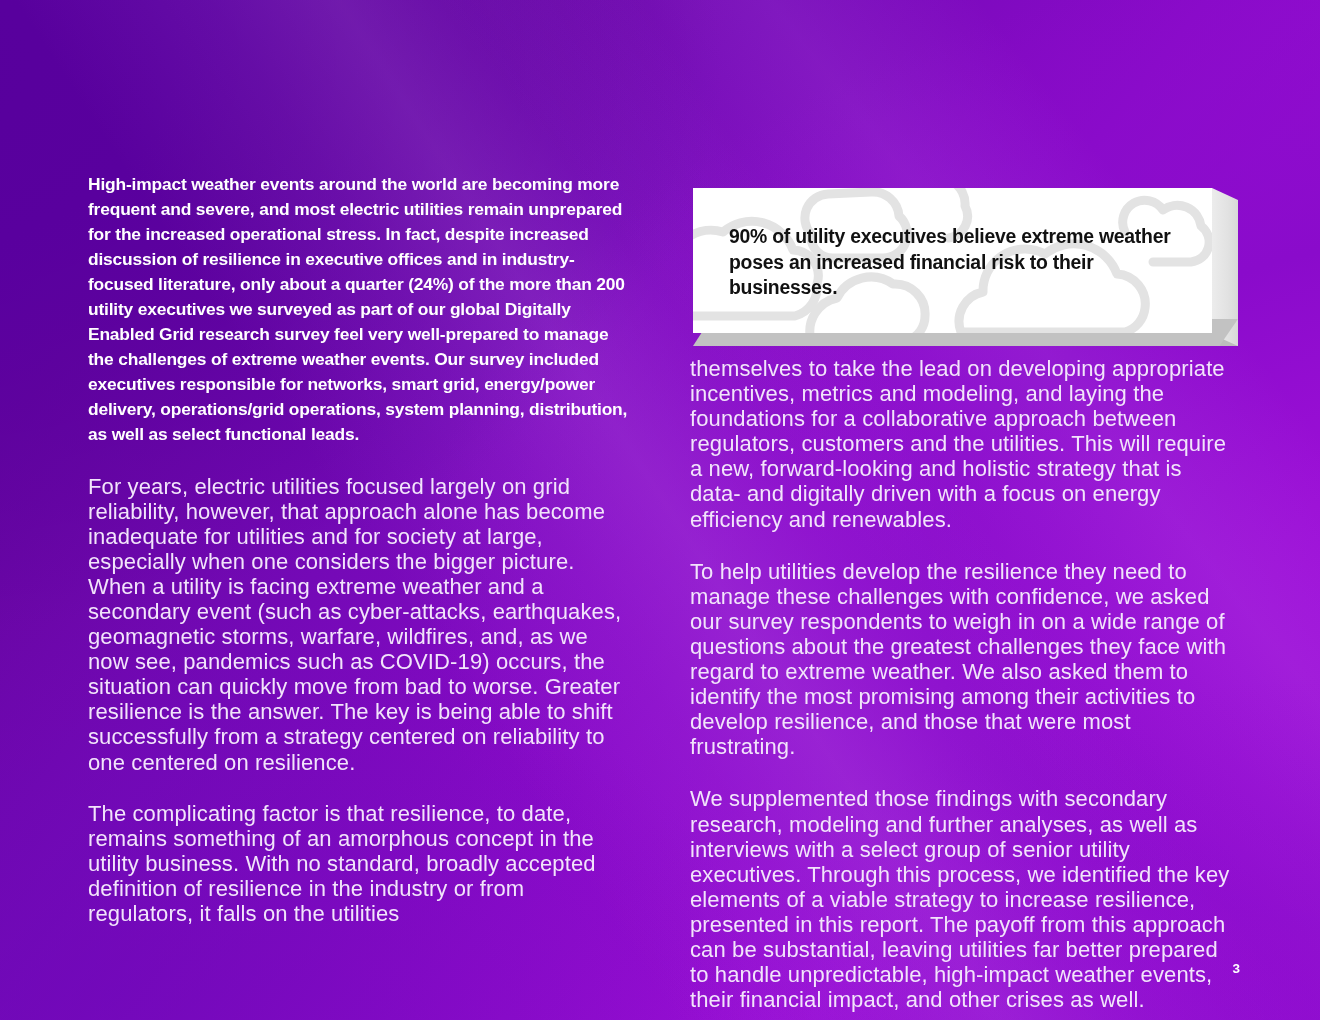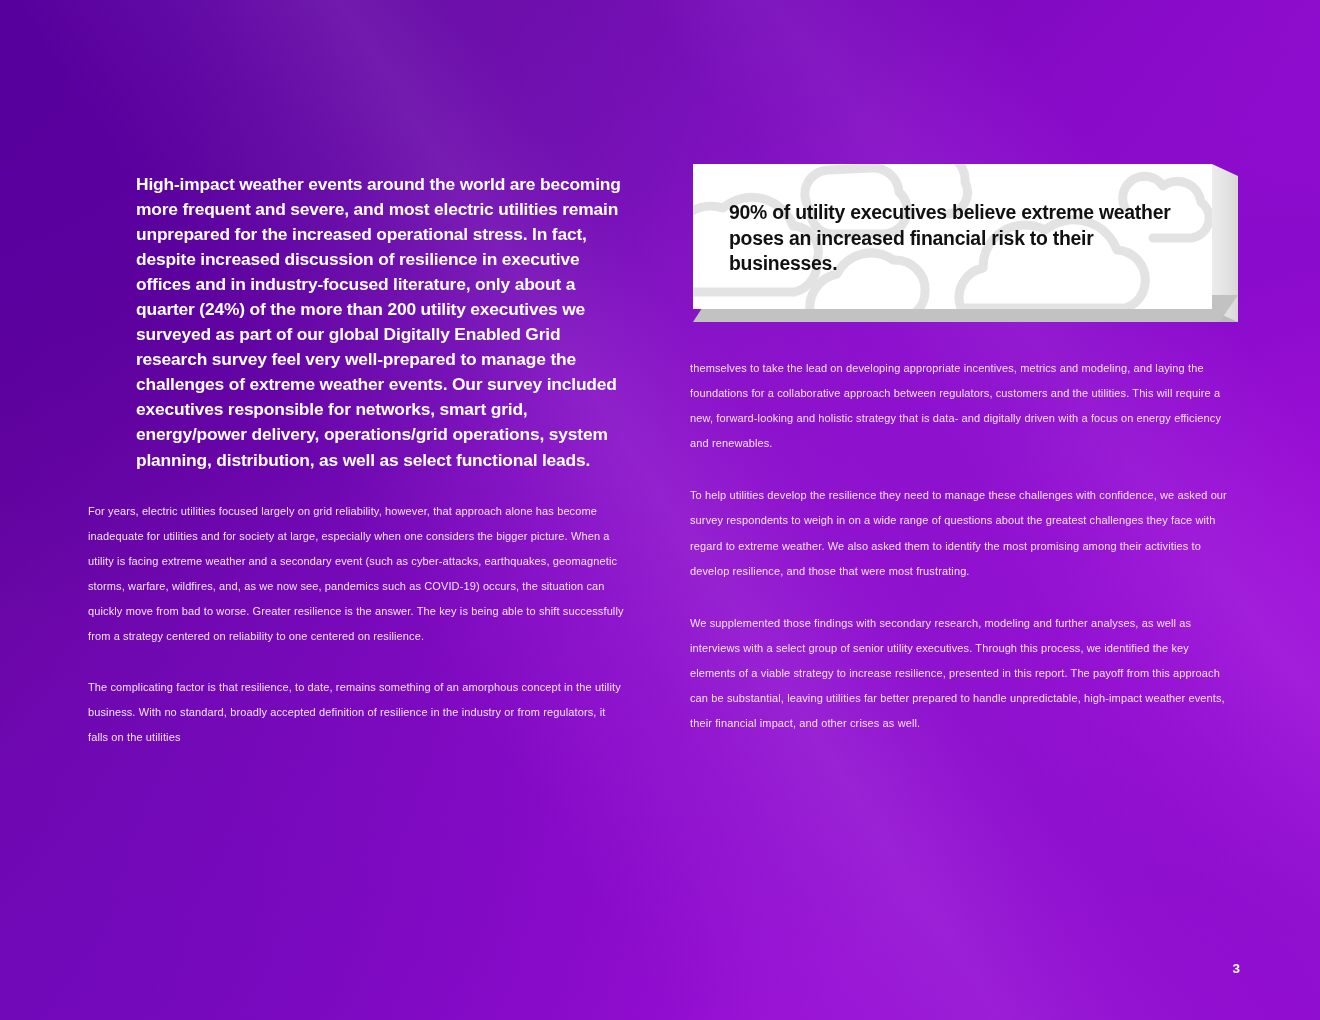--- a/index.html
+++ b/index.html
@@ -66,37 +66,36 @@
   #col-left  { left:88px;  top:172px; width:540px; }
   #col-right { left:690px; top:356px; width:540px; }
 
   .lead {
     font-size:17.4px;
     line-height:25.05px;
     font-weight:700;
     letter-spacing:-0.18px;
     color:#ffffff;
     margin-bottom:26px;
-    margin-left:48px;
   }
   .body-p {
-    font-size:11px;
+    font-size:22px;
     line-height:25.1px;
     font-weight:300;
     letter-spacing:.12px;
     color:#f2e4fb;
     margin-bottom:26px;
   }
   .body-p:last-child { margin-bottom:6px; }
   #col-right .body-p { margin-bottom:27px; }
 
   
   #callout {
     position:absolute;
-    left:693px; top:164px;
+    left:693px; top:188px;
     width:537px; height:145px;
   }
   
   #callout .shelf {
     position:absolute; left:8px; top:13px;
     width:537px; height:145px;
     background:#bcbcbc;
     clip-path:polygon(0 100%, 100% 100%, 100% 0, 96.5% 0, 96.5% 96%, 1.6% 96%);
   }
   #callout .bevel-right {

